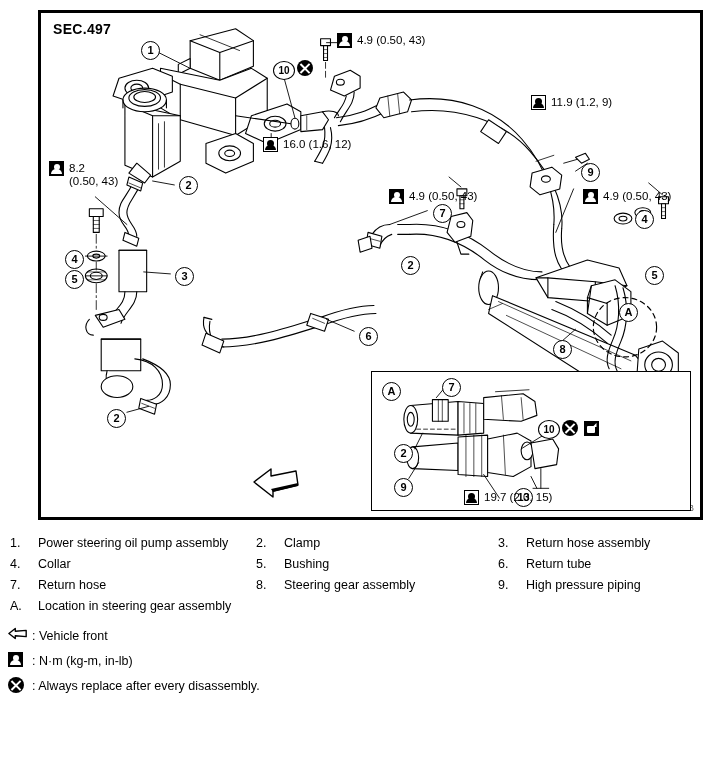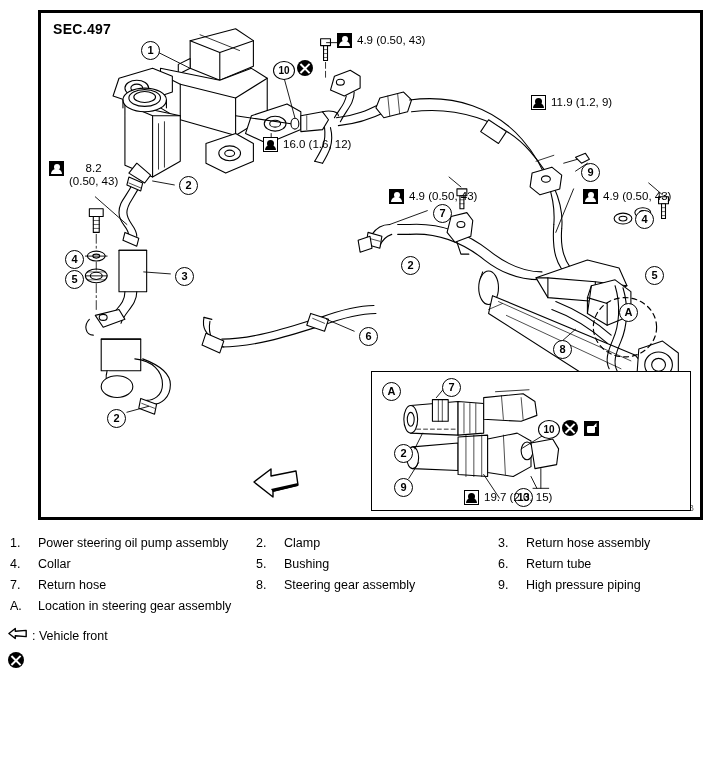--- a/index.html
+++ b/index.html
@@ -19,21 +19,21 @@
 
   
   .cal{position:absolute;width:19px;height:19px;border:1.4px solid #000;
        border-radius:50%;background:#fff;font-size:11px;line-height:17px;
        text-align:center;font-weight:bold;box-sizing:border-box;z-index:6;}
   .cal.wide{width:22px;font-size:10px;line-height:17px;}
   .cal.letter{font-size:11px;}
 
   
   .tq{position:absolute;display:flex;align-items:flex-start;gap:5px;
-      font-size:11.5px;white-space:nowrap;z-index:6;line-height:13px;text-align:center;}
+      font-size:11.5px;white-space:nowrap;z-index:6;line-height:13px;}
   .tq .txt{padding-top:1px;}
 
   
   .ic-in,.ic-ft{width:15px;height:15px;flex:0 0 15px;position:relative;
                 box-sizing:border-box;}
   .ic-in{background:#000;border:1px solid #000;}
   .ic-ft{background:#fff;border:1.6px solid #000;}
   .ic-in .hd{position:absolute;left:50%;top:2px;width:6px;height:6px;
              margin-left:-3px;border-radius:50%;background:#fff;}
   .ic-in .bd{position:absolute;left:50%;bottom:1.5px;width:11px;height:5px;
@@ -505,20 +505,27 @@
 
   <div class="note" style="margin-top:6px">
     <span class="bullet">
       <svg class="arrow-gl" viewBox="0 0 22 14">
         <path d="M1 7 L8 1.5 L8 4.5 L20 3.5 L20 10.5 L8 9.5 L8 12.5 Z" fill="#fff" stroke="#000" stroke-width="1.5" stroke-linejoin="round"></path>
       </svg>
     </span>
     <span class="ntxt">: Vehicle front</span>
   </div>
 
+  <div class="note">
+    <span class="bullet">
+      <span class="ic-in" style="display:inline-block"><i class="hd"></i><i class="bd"></i></span>
+    </span>
+    <span class="ntxt">: N·m (kg-m, in-lb)</span>
+  </div>
 
 
   <div class="note">
     <span class="bullet">
       <span class="ic-x" style="display:inline-block"></span>
     </span>
+    <span class="ntxt">: Always replace after every disassembly.</span>
   </div>
 </div>
 
 </body></html>

